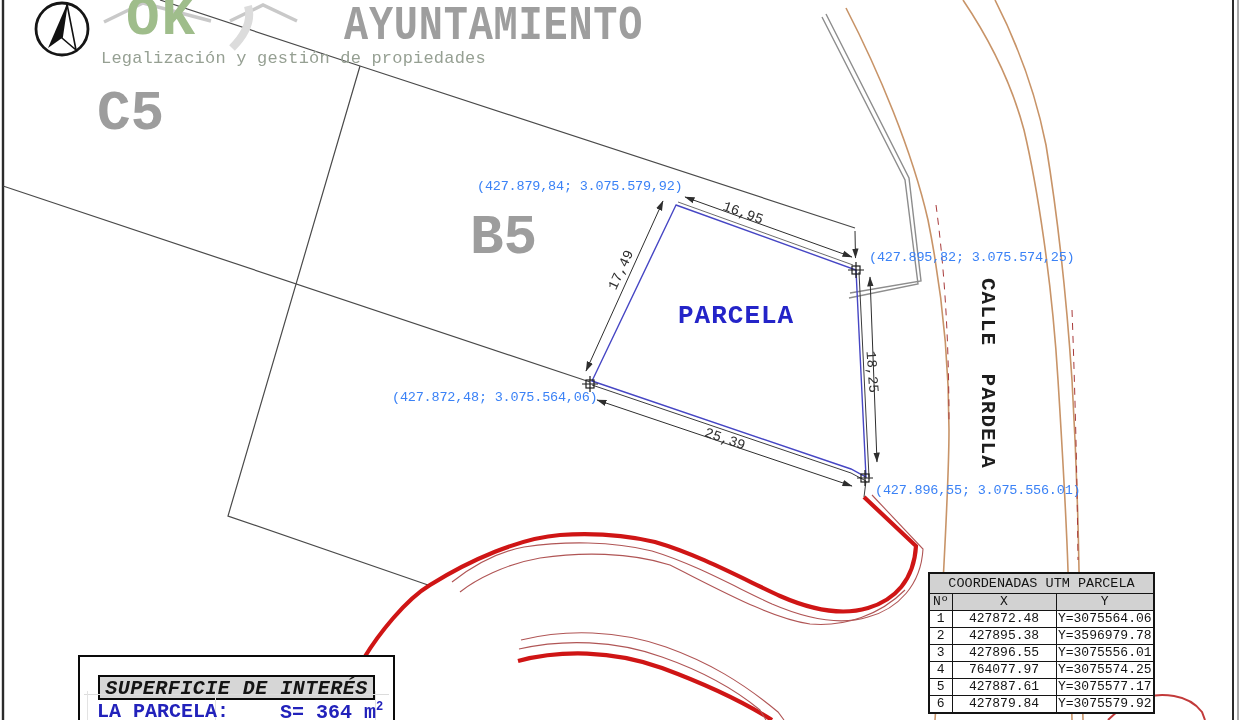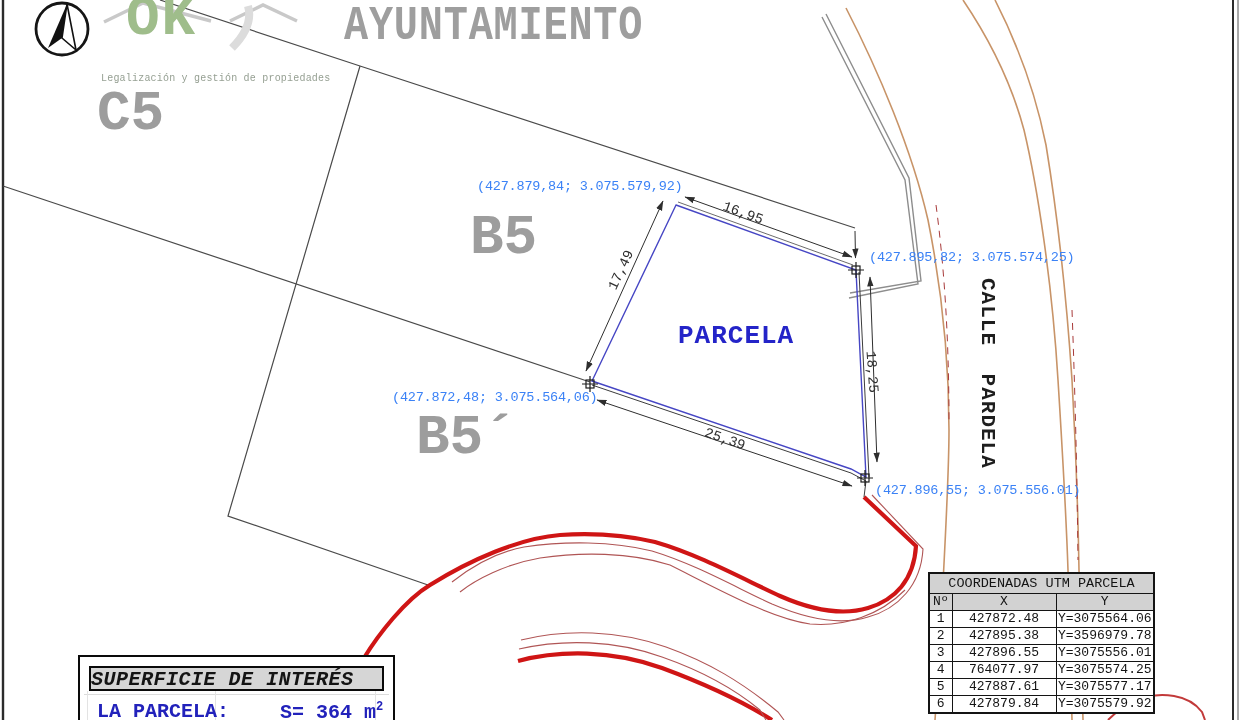--- a/index.html
+++ b/index.html
@@ -11,34 +11,34 @@
   .lbl{position:absolute;white-space:nowrap;}
   .zone{font-size:56px;font-weight:bold;color:#9d9d9d;line-height:1;}
   .coord{font-size:13.5px;color:#3b82f6;letter-spacing:-0.2px;}
   .dim{font-size:14px;color:#2e2e2e;}
   .ayto{font-size:49px;font-weight:700;color:#9e9e9e;line-height:1;
         transform:scaleX(0.82);transform-origin:left top;letter-spacing:1px;}
   .parcela{font-size:26px;font-weight:bold;color:#2424c8;letter-spacing:1px;line-height:1.3;}
   .street{font-size:21px;font-weight:bold;color:#1e1e1e;letter-spacing:1px;word-spacing:14px;
           width:200px;transform:rotate(90deg);transform-origin:0 0;line-height:30px;}
   .brand{font-size:56px;font-weight:800;color:#9fbd8b;line-height:1;letter-spacing:2px;}
-  .tagline{font-size:10px;color:#96a093;letter-spacing:0.2px;margin-top:24px;}
+  .tagline{font-size:17px;color:#96a093;letter-spacing:0.2px;}
   
   .utm{position:absolute;left:928px;top:572px;width:225px;border-collapse:collapse;
        background:#fff;border:2px solid #141414;table-layout:fixed;}
   .utm th,.utm td{border:1px solid #141414;font-size:13px;font-weight:normal;
        color:#141414;text-align:center;padding:0;line-height:16px;height:16px;overflow:hidden;}
   .utm .ttl{background:#d2d2d2;font-size:13.5px;height:19px;line-height:19px;}
   .utm .hdr{background:#d2d2d2;height:16px;}
   .utm col.c-n{width:23px;} .utm col.c-x{width:104px;} .utm col.c-y{width:98px;}
   
   .supbox{position:absolute;left:78px;top:655px;width:317px;height:70px;
           border:2.5px solid #0a0a0a;background:#fff;}
-  .supbox .head{margin:9px;border:2px solid #0a0a0a;background:#d6d6d6;height:25px;
-          text-align:left;font-style:italic;font-weight:bold;font-size:20px;color:#141414;
+  .supbox .head{margin:18px;border:2px solid #0a0a0a;background:#d6d6d6;height:25px;
+          text-align:center;font-style:italic;font-weight:bold;font-size:20px;color:#141414;
           line-height:24px;letter-spacing:0.5px;}
   .supbox .gridline-h{position:absolute;left:4px;right:4px;top:37px;height:1px;background:#dcdcdc;}
   .supbox .gridline-v{position:absolute;top:34px;bottom:0;width:1px;background:#e3e3e3;}
   .supbox .blue-label{position:absolute;left:17px;top:43px;font-size:20px;font-weight:bold;color:#2222bb;}
   .supbox .blue-value{position:absolute;left:200px;top:43px;font-size:20px;font-weight:bold;color:#2222bb;}
   .supbox sup{font-size:12px;}
 </style>
 </head>
 <body>
 
@@ -116,23 +116,22 @@
     </g>
   </svg>
 
   <div class="lbl brand" style="left:126px;top:-9px">OK</div>
   <div class="lbl tagline" style="left:101px;top:49px">Legalización y gestión de propiedades</div>
 
   <div class="lbl ayto" style="left:344px;top:2px">AYUNTAMIENTO</div>
 
   <div class="lbl zone" style="left:97px;top:86px">C5</div>
   <div class="lbl zone" style="left:470px;top:210px">B5</div>
-  <div class="lbl zone" style="left:416px;top:410px">B5´</div>
-
-  <div class="lbl parcela" style="left:678px;top:320px">PARCELA</div>
+
+  <div class="lbl parcela" style="left:678px;top:300px">PARCELA</div>
 
   <div class="lbl street" style="left:1002px;top:278px">CALLE PARDELA</div>
 
   <div class="lbl coord" style="left:477px;top:179px">(427.879,84; 3.075.579,92)</div>
   <div class="lbl coord" style="left:869px;top:250px">(427.895,82; 3.075.574,25)</div>
   <div class="lbl coord" style="left:392px;top:390px">(427.872,48; 3.075.564,06)</div>
   <div class="lbl coord" style="left:875px;top:483px">(427.896,55; 3.075.556.01)</div>
 
   <div class="lbl dim" style="left:722px;top:205px;transform:rotate(20deg)">16,95</div>
   <div class="lbl dim" style="left:600px;top:262px;transform:rotate(-65deg)">17,49</div>

